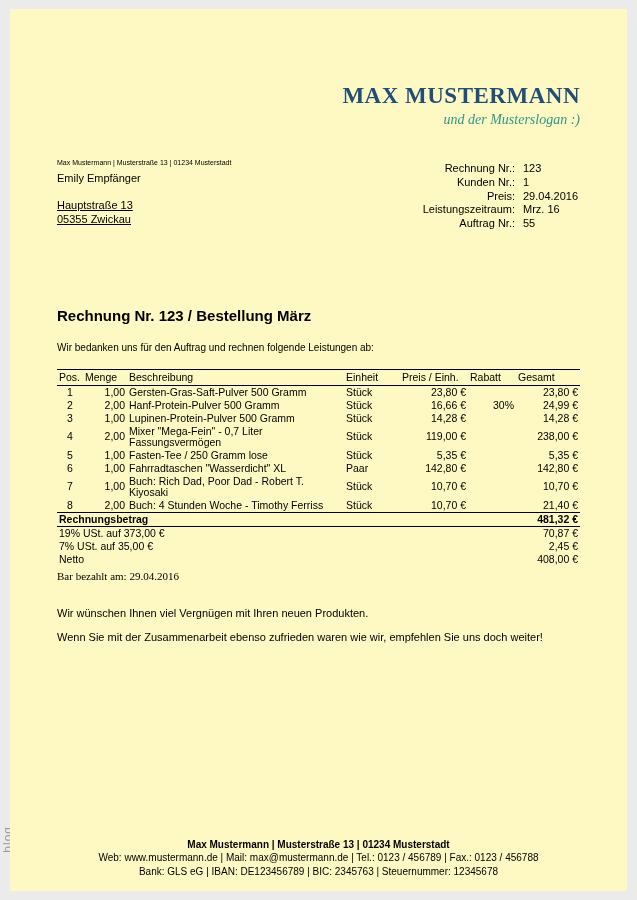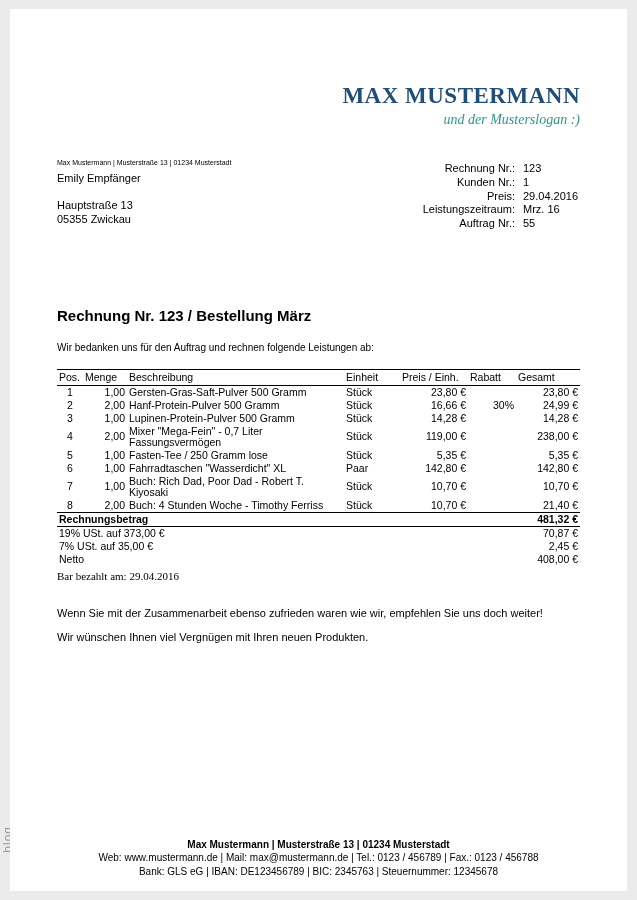--- a/index.html
+++ b/index.html
@@ -14,40 +14,40 @@
 
   .watermark {
     position:absolute; left:1px; top:826px;
     writing-mode:vertical-lr; transform:rotate(180deg);
     font-size:12px; color:#9b9b9b; letter-spacing:1px;
   }
 
   .sheet {
     position:absolute; left:10px; top:9px;
     width:617px; height:882px;
-    background:#ffffff;
+    background:#fef9c3;
     padding:0 47px;
   }
 
   
   .brand { padding-top:74px; text-align:right; }
   .brand-name {
     font-family:"Liberation Serif", serif;
     font-weight:bold; font-size:23px; letter-spacing:0.5px;
   }
   .brand-slogan {
     font-family:"Liberation Serif", serif;
     font-style:italic; font-size:14px; margin-top:3px;
   }
 
   
   .addr-row { display:flex; justify-content:space-between; margin-top:30px; }
   .sender-line { font-size:7px; line-height:9px; margin-bottom:4px; }
   .recipient-name { font-size:11px; line-height:14px; margin-bottom:13px; }
-  .recipient-street, .recipient-city { font-size:11px; line-height:14px; }
+  .recipient-street, .recipient-city { font-size:11px; line-height:14px;text-decoration:underline; }
 
   .meta {
     display:grid; grid-template-columns:auto 57px; column-gap:8px;
     font-size:11px; line-height:13.8px; margin-top:4px;
   }
   .meta-label { text-align:right; }
   .meta-value { text-align:left; }
 
   
   .title { font-size:15px; font-weight:bold; margin-top:76px; }
@@ -233,22 +233,22 @@
         </div>
         <div class="total-row">
           <div class="total-label">Netto</div>
           <div class="total-value">408,00 €</div>
         </div>
       </div>
 
     <div class="paid">Bar bezahlt am: 29.04.2016</div>
 
     <div class="closing-block">
+        <p class="closing-line">Wir wünschen Ihnen viel Vergnügen mit Ihren neuen Produkten.</p>
         <p class="closing-line">Wenn Sie mit der Zusammenarbeit ebenso zufrieden waren wie wir, empfehlen Sie uns doch weiter!</p>
-        <p class="closing-line">Wir wünschen Ihnen viel Vergnügen mit Ihren neuen Produkten.</p>
       </div>
 
     <div class="footer">
       <div class="f1">Max Mustermann | Musterstraße 13 | 01234 Musterstadt</div>
       <div class="f2">Web: www.mustermann.de | Mail: max@mustermann.de | Tel.: 0123 / 456789 | Fax.: 0123 / 456788</div>
       <div class="f3">Bank: GLS eG | IBAN: DE123456789 | BIC: 2345763 | Steuernummer: 12345678</div>
     </div>
 
   </div>
 </div>

